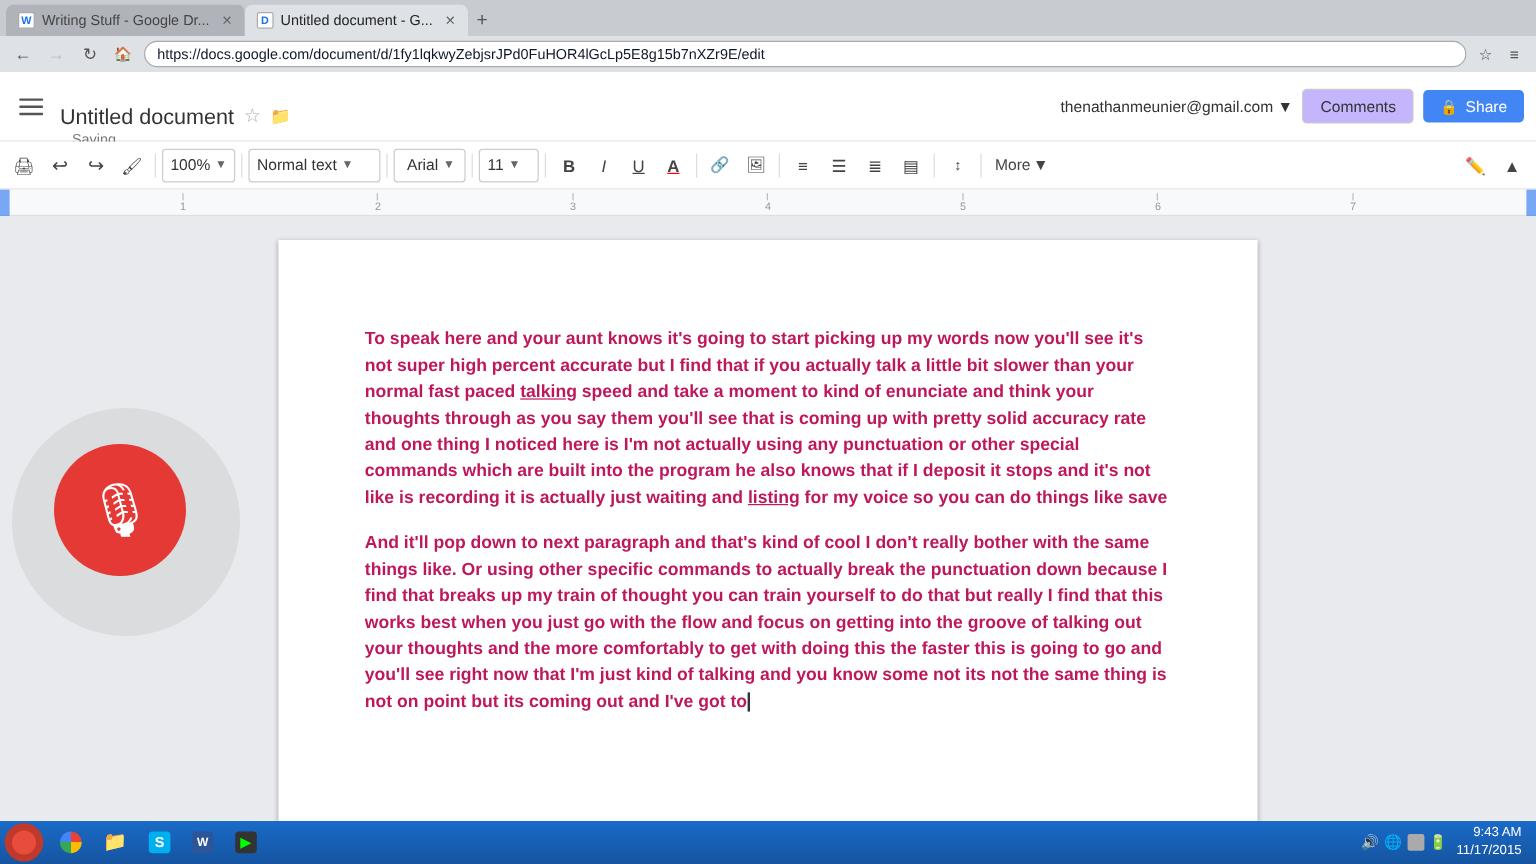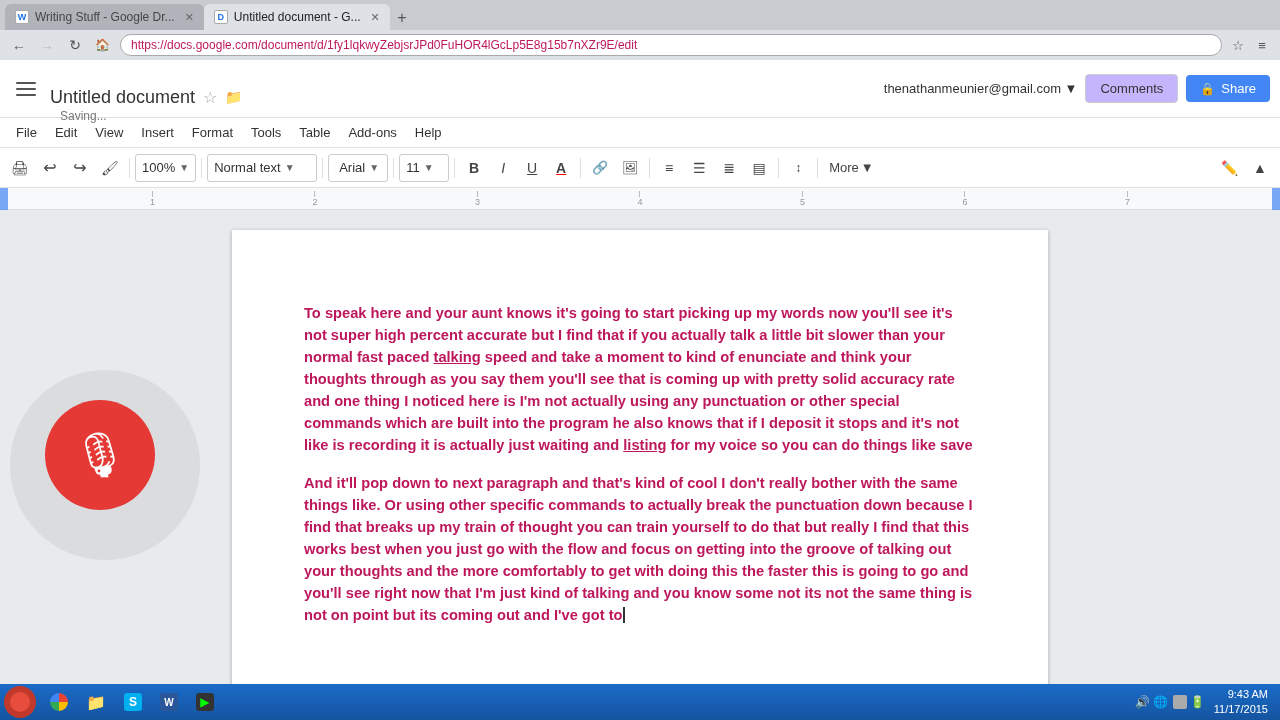--- a/index.html
+++ b/index.html
@@ -13,21 +13,21 @@
     .tab.active { background: #dee1e6; color: #222; }
     .tab-favicon { width: 14px; height: 14px; background: #4285f4; border-radius: 2px; flex-shrink: 0; }
     .tab-favicon.gdocs { background: #4285f4; }
     .tab-favicon.gdocs2 { background: #4285f4; }
     .tab-close { font-size: 11px; color: #666; cursor: pointer; margin-left: 4px; }
     .tab-new { width: 24px; height: 24px; display: flex; align-items: center; justify-content: center; font-size: 16px; color: #555; cursor: pointer; }
 
     .address-bar-row { display: flex; align-items: center; height: 30px; padding: 0 8px; gap: 6px; background: #dee1e6; }
     .nav-btn { width: 22px; height: 22px; display: flex; align-items: center; justify-content: center; font-size: 14px; color: #555; cursor: pointer; border-radius: 50%; }
     .address-bar { flex: 1; height: 22px; background: white; border: 1px solid #aaa; border-radius: 11px; display: flex; align-items: center; padding: 0 10px; font-size: 12px; color: #333; }
-    .address-url { font-size: 12px; color: #be185d; }
+    .address-url { font-size: 12px; color: #0f172a; }
     .browser-actions { display: flex; gap: 4px; align-items: center; }
     .browser-action-btn { width: 20px; height: 20px; display: flex; align-items: center; justify-content: center; font-size: 13px; color: #555; cursor: pointer; }
 
     
     .gdocs-container { background: white; height: calc(720px - 60px - 36px); display: flex; flex-direction: column; }
 
     
     .gdocs-header { height: 58px; display: flex; align-items: center; padding: 0 10px; gap: 8px; border-bottom: 1px solid #e0e0e0; }
     .hamburger { width: 32px; height: 32px; display: flex; flex-direction: column; justify-content: center; gap: 4px; cursor: pointer; padding: 6px; }
     .hamburger-line { height: 2px; background: #555; border-radius: 1px; }
@@ -148,31 +148,20 @@
         <span>thenathanmeunier@gmail.com</span> ▼
       </span>
       <button class="comments-btn">Comments</button>
       <button class="share-btn">
         <span class="share-lock">🔒</span>
         <span>Share</span>
       </button>
     </div>
   </div>
 
-  <div class="menu-bar">
-    <div class="menu-item">File</div>
-    <div class="menu-item">Edit</div>
-    <div class="menu-item">View</div>
-    <div class="menu-item">Insert</div>
-    <div class="menu-item">Format</div>
-    <div class="menu-item">Tools</div>
-    <div class="menu-item">Table</div>
-    <div class="menu-item">Add-ons</div>
-    <div class="menu-item">Help</div>
-  </div>
 
   <div class="toolbar">
 
     <button class="toolbar-btn">🖨</button>
 
     <button class="toolbar-btn" style="font-size:16px;">↩</button>
 
     <button class="toolbar-btn" style="font-size:16px;">↪</button>
 
     <button class="toolbar-btn">🖌</button>

